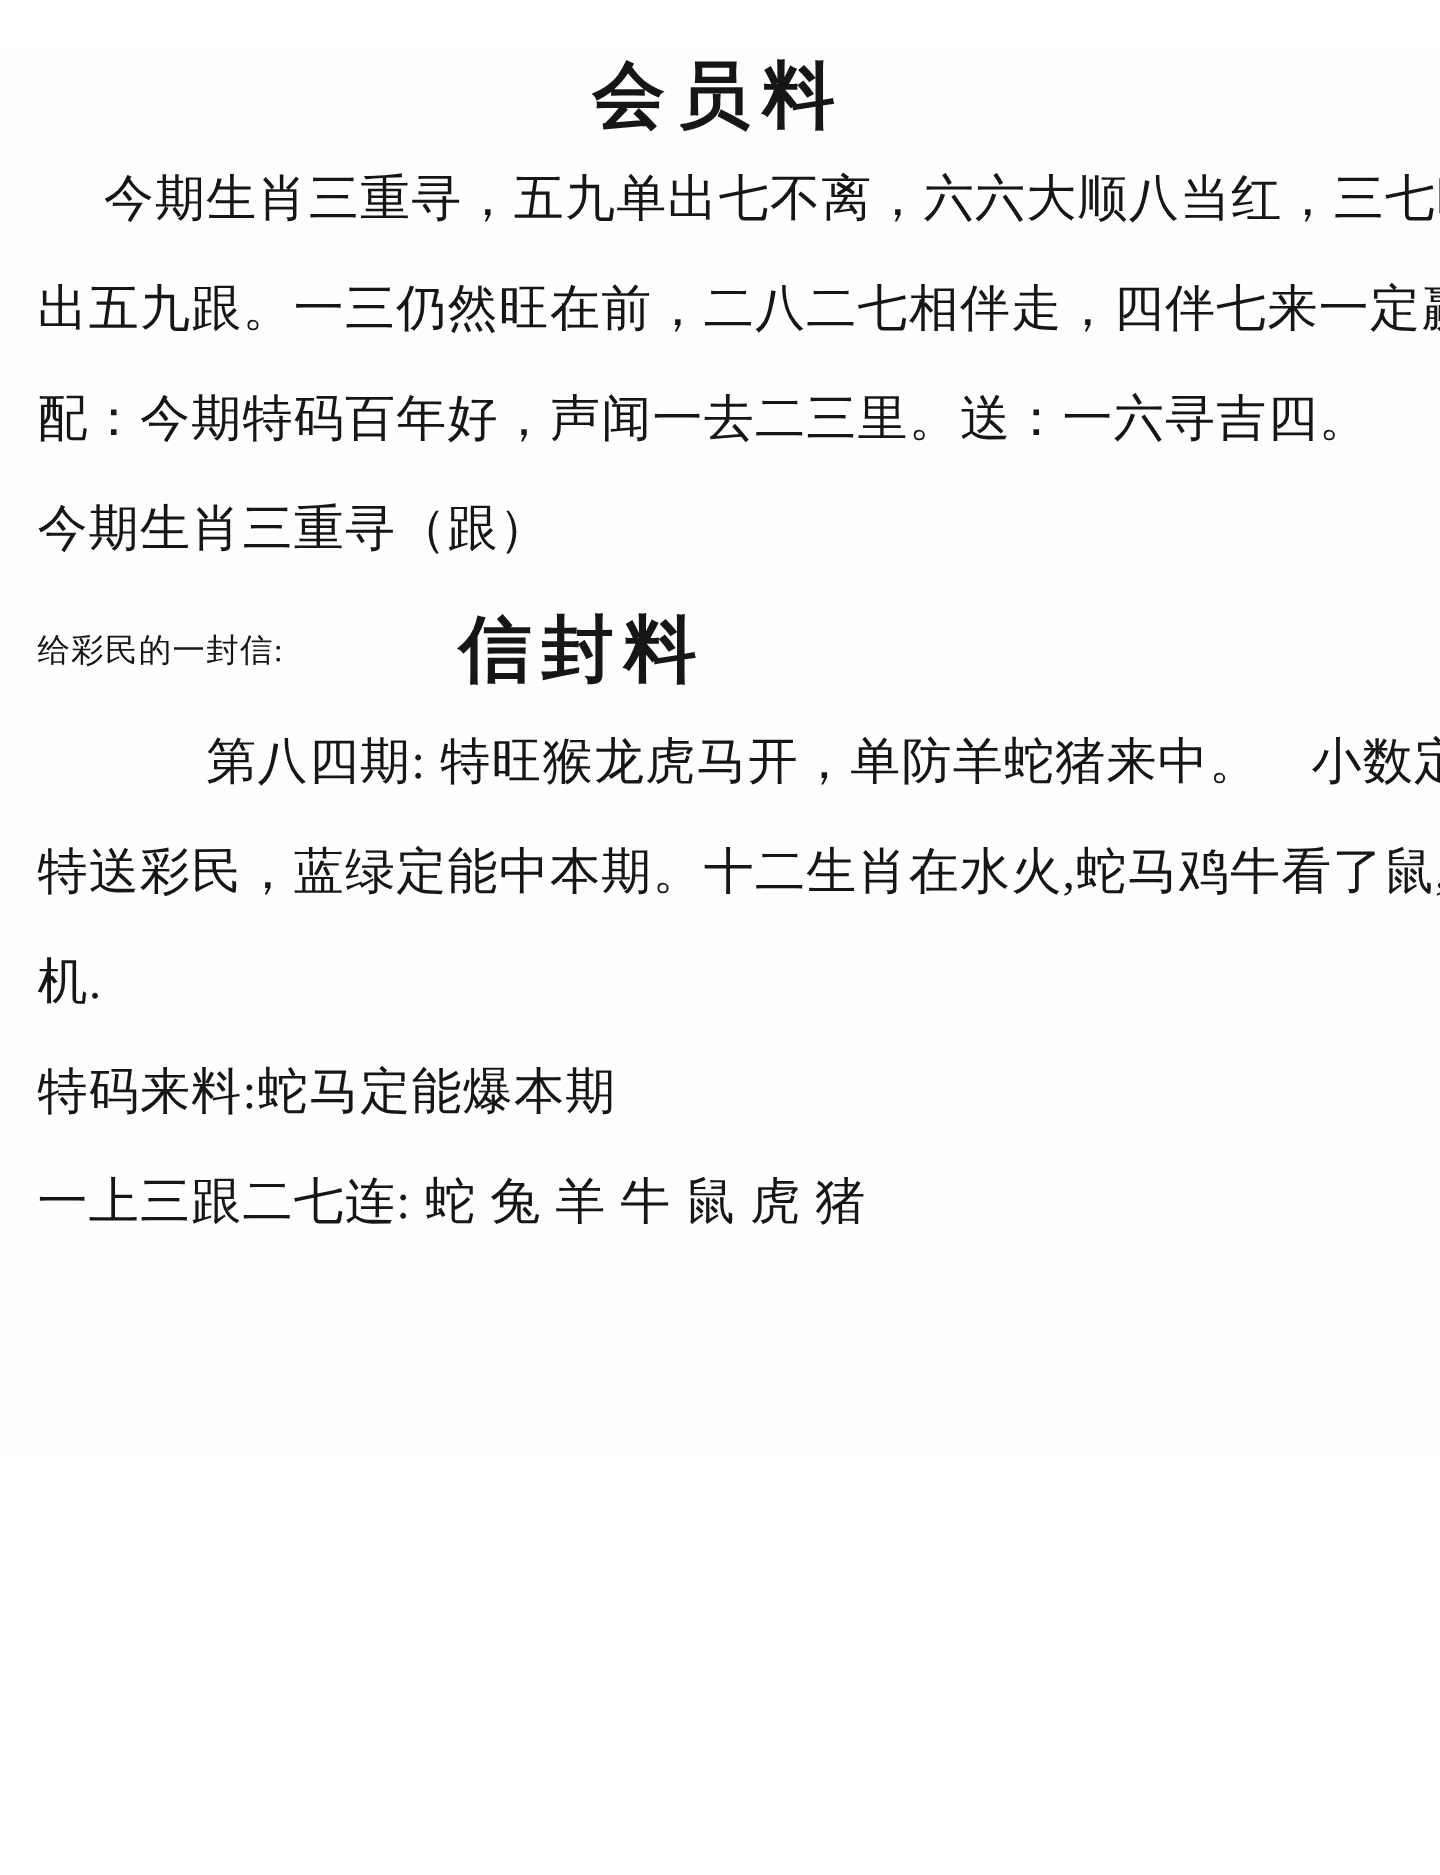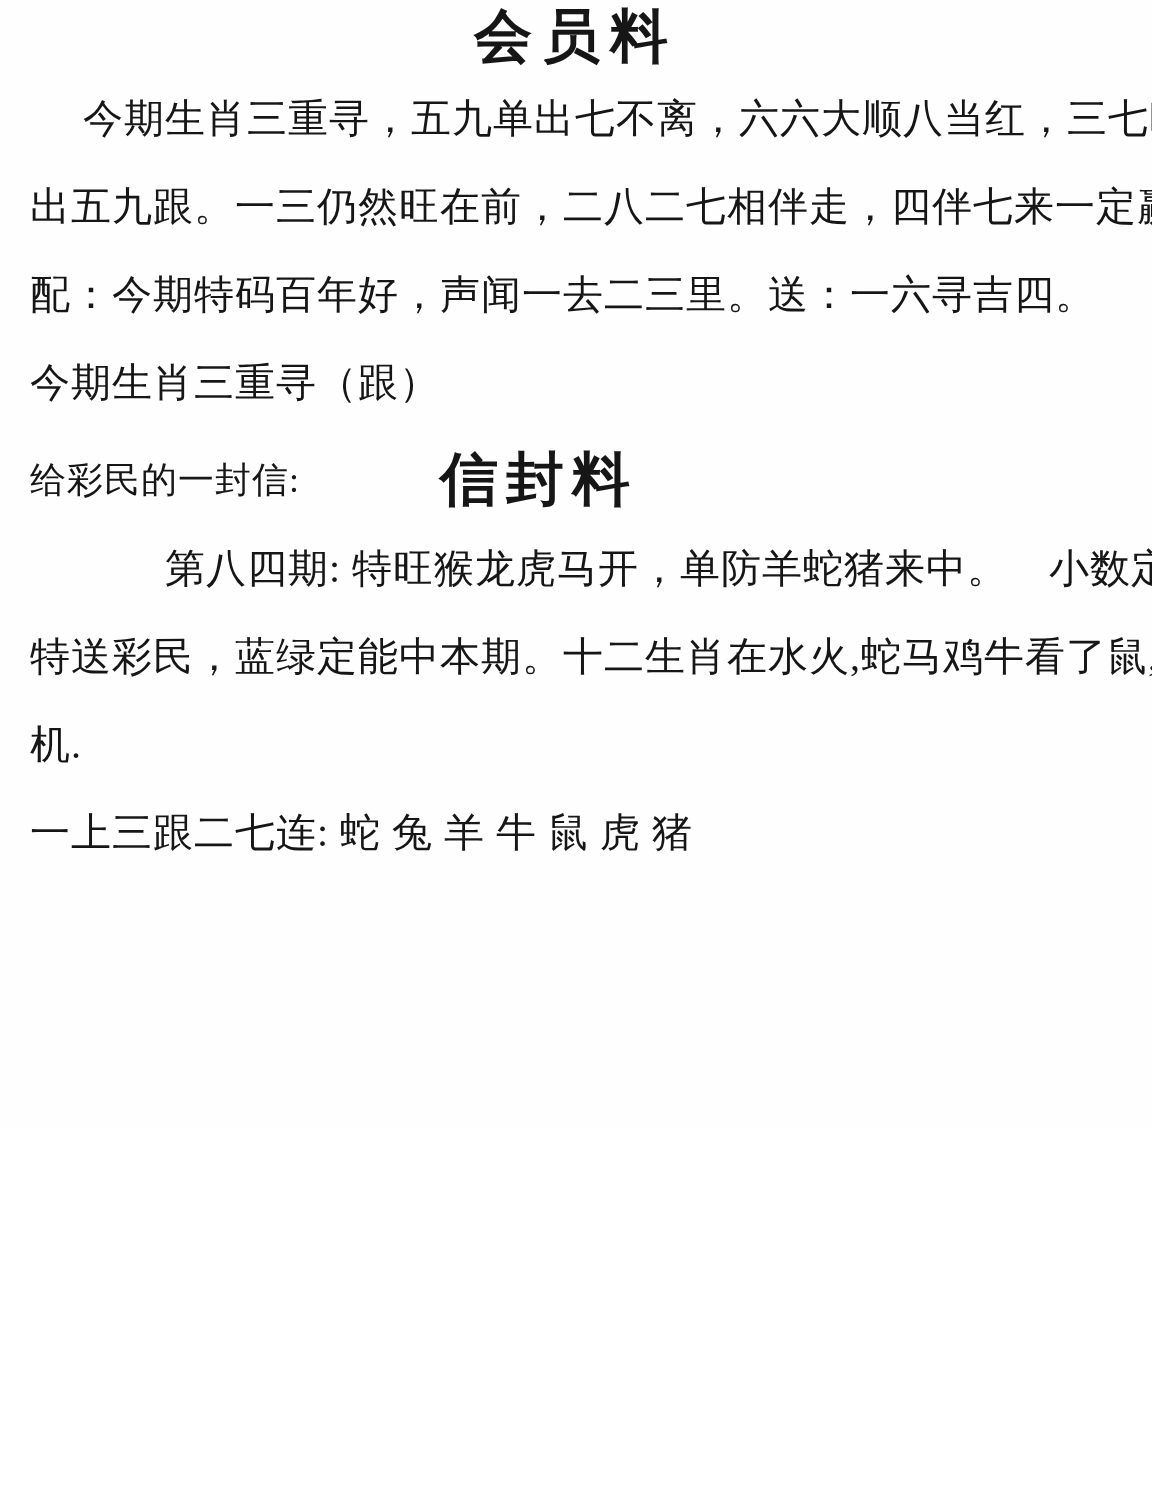--- a/index.html
+++ b/index.html
@@ -8,20 +8,21 @@
     background: #ffffff;
   }
   .page {
     position: relative;
     width: 1152px;
     height: 1128px;
     background: #fefefe;
     overflow: hidden;
     color: #161616;
     font-family: "Liberation Serif", "DejaVu Serif", serif;
+    margin-top: 40px;
   }
   .main-title {
     margin: 4px 0 0 0;
     font-size: 58px;
     line-height: 66px;
     font-weight: 700;
     text-align: center;
     letter-spacing: 10px;
   }
   .line {
@@ -39,21 +40,21 @@
     margin-top: 26px;
   }
   .envelope-header {
     display: flex;
     align-items: center;
     margin: 0 0 34px 30px;
     height: 64px;
     white-space: nowrap;
   }
   .envelope-intro {
-    font-size: 36px;
+    font-size: 26px;
     letter-spacing: 1px;
     font-weight: 500;
   }
   .envelope-title {
     margin-left: 140px;
     font-size: 58px;
     line-height: 64px;
     font-weight: 700;
     letter-spacing: 8px;
   }
@@ -103,20 +104,21 @@
   <div class="line">今期生肖三重寻（跟）</div>
 
   <div class="envelope-header">
     <span class="envelope-intro">给彩民的一封信:</span>
     <span class="envelope-title">信封料</span>
   </div>
 
   <div class="line deep-indent">第八四期: 特旺猴龙虎马开，单防羊蛇猪来中。　小数定</div>
   <div class="line">特送彩民，蓝绿定能中本期。十二生肖在水火,蛇马鸡牛看了鼠,</div>
   <div class="line">机.</div>
+  <div class="line">特码来料:蛇马定能爆本期</div>
   <div class="line">一上三跟二七连: 蛇 兔 羊 牛 鼠 虎 猪</div>
 
   <div class="footer">
     <div class="footer-site" style="color: #000000; font-style: italic;">第一彩 87818.CC</div>
     <div class="footer-overlay">面红耳赤</div>
   </div>
 
 </div>
 
 </body></html>

